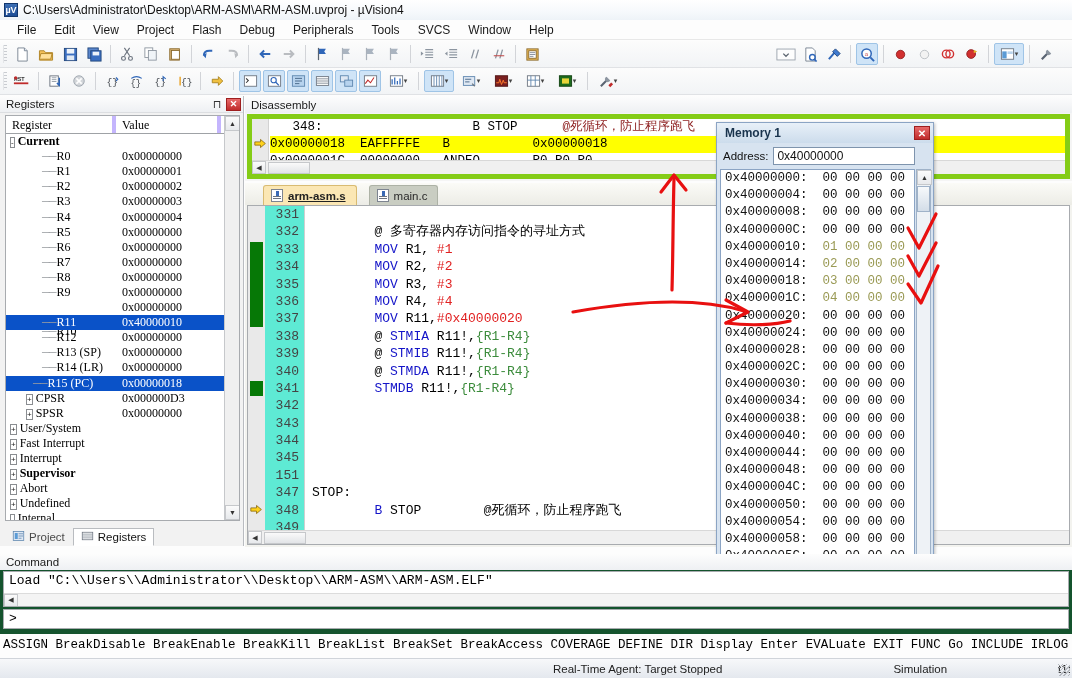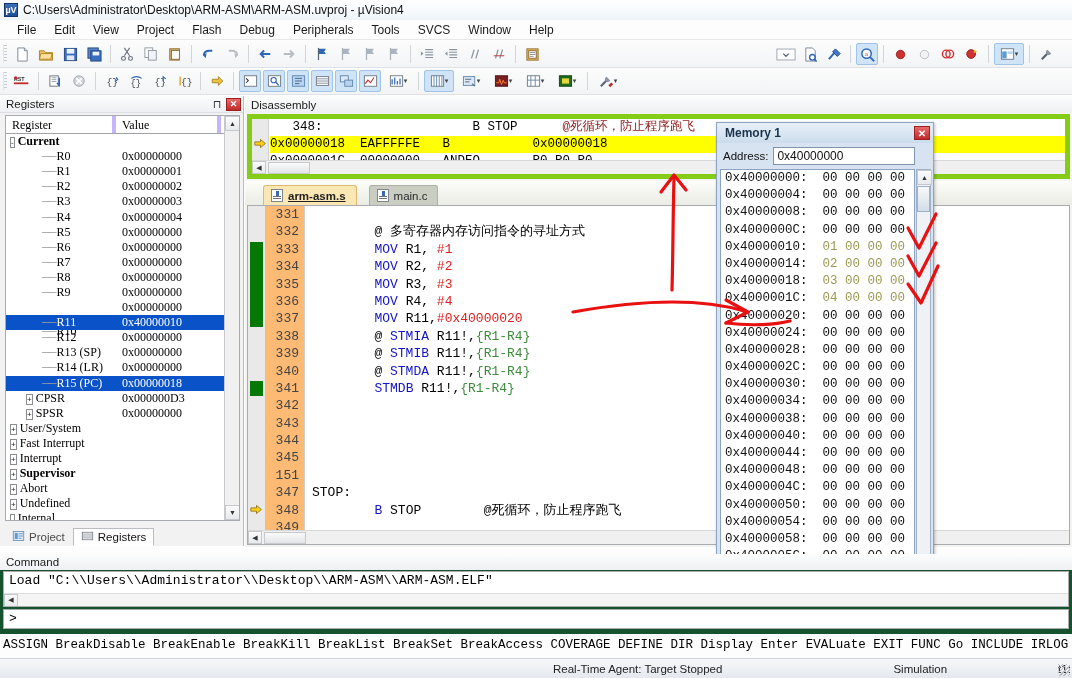--- a/index.html
+++ b/index.html
@@ -161,21 +161,21 @@
   .ed-tab-icon::before { content: ""; position: absolute; top: 1px; left: 4px;
     width: 3px; height: 5px; background: #3b6ab5; }
   .ed-tab-icon::after { content: ""; position: absolute; bottom: 1px; left: 1px;
     right: 1px; height: 4px;
     background: repeating-linear-gradient(to bottom,#6d7480 0 1px,transparent 1px 2px); }
   .ed-body { position: absolute; left: 2px; top: 22px; right: 2px; bottom: 2px;
     background: #fff; border: 1px solid #a8abaf; overflow: hidden; }
   .ed-mark { position: absolute; left: 0; top: 0; bottom: 14px; width: 17px; background: #e9e9e9; }
   .ed-green { position: absolute; left: 2px; width: 13px; background: #067806; }
   .ed-numcol { position: absolute; left: 17px; top: 0; bottom: 14px; width: 40px;
-    background: #fdba74; border-right: 1px solid #cfcfcf; }
+    background: #5eead4; border-right: 1px solid #cfcfcf; }
   .ed-num { height: 17.4px; line-height: 17.4px; text-align: right; padding-right: 5px;
     font-family: "Liberation Mono", monospace; font-size: 13px; color: #444; }
   .ed-code { position: absolute; left: 58px; top: 0; right: 0; bottom: 14px;
     font-family: "Liberation Mono", monospace; font-size: 13px; }
   .ed-codeline { height: 17.4px; line-height: 17.4px; white-space: pre; padding-left: 6px; }
   .tk-kw { color: #1414c8; }
   .tk-num { color: #e02020; }
   .tk-reg { color: #000; }
   .tk-cn { color: #000; }
   .tk-grn { color: #3c8c3c; }
@@ -736,21 +736,21 @@
           </div>
           <div class="reg-row">
             <span style="padding-left: 36px;"><span class="rr-dash">──</span><span class="rr-name">R13 (SP)</span></span>
             <span class="rr-val">0x00000000</span>
           </div>
           <div class="reg-row">
             <span style="padding-left: 36px;"><span class="rr-dash">──</span><span class="rr-name">R14 (LR)</span></span>
             <span class="rr-val">0x00000000</span>
           </div>
           <div class="reg-row sel">
-            <span style="padding-left: 36px;"><span class="rr-dash">──</span><span class="rr-name">R15 (PC)</span></span>
+            <span style="padding-left: 27px;"><span class="rr-dash">──</span><span class="rr-name">R15 (PC)</span></span>
             <span class="rr-val">0x00000018</span>
           </div>
           <div class="reg-row">
             <span style="padding-left: 20px;"><span class="rr-pm">+</span><span class="rr-name">CPSR</span></span>
             <span class="rr-val">0x000000D3</span>
           </div>
           <div class="reg-row">
             <span style="padding-left: 20px;"><span class="rr-pm">+</span><span class="rr-name">SPSR</span></span>
             <span class="rr-val">0x00000000</span>
           </div>

